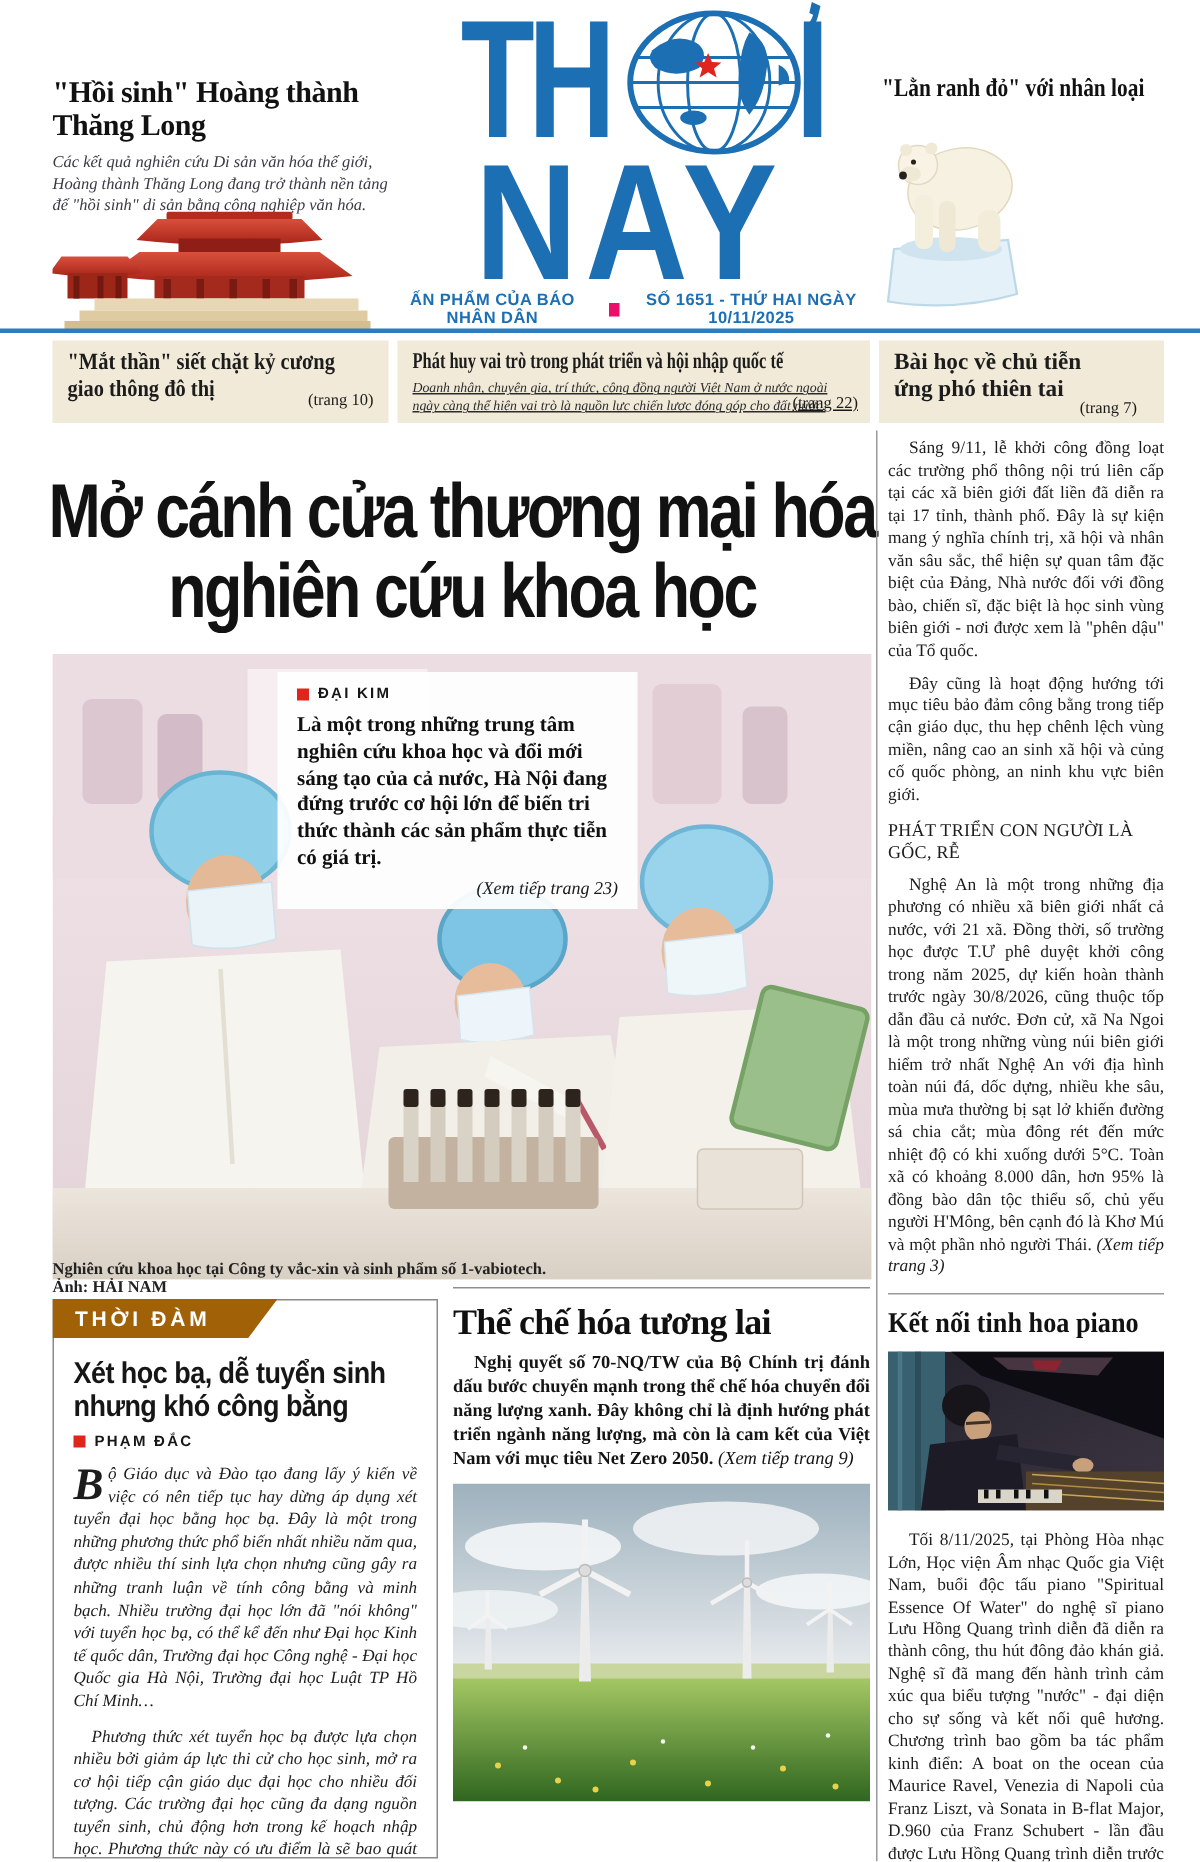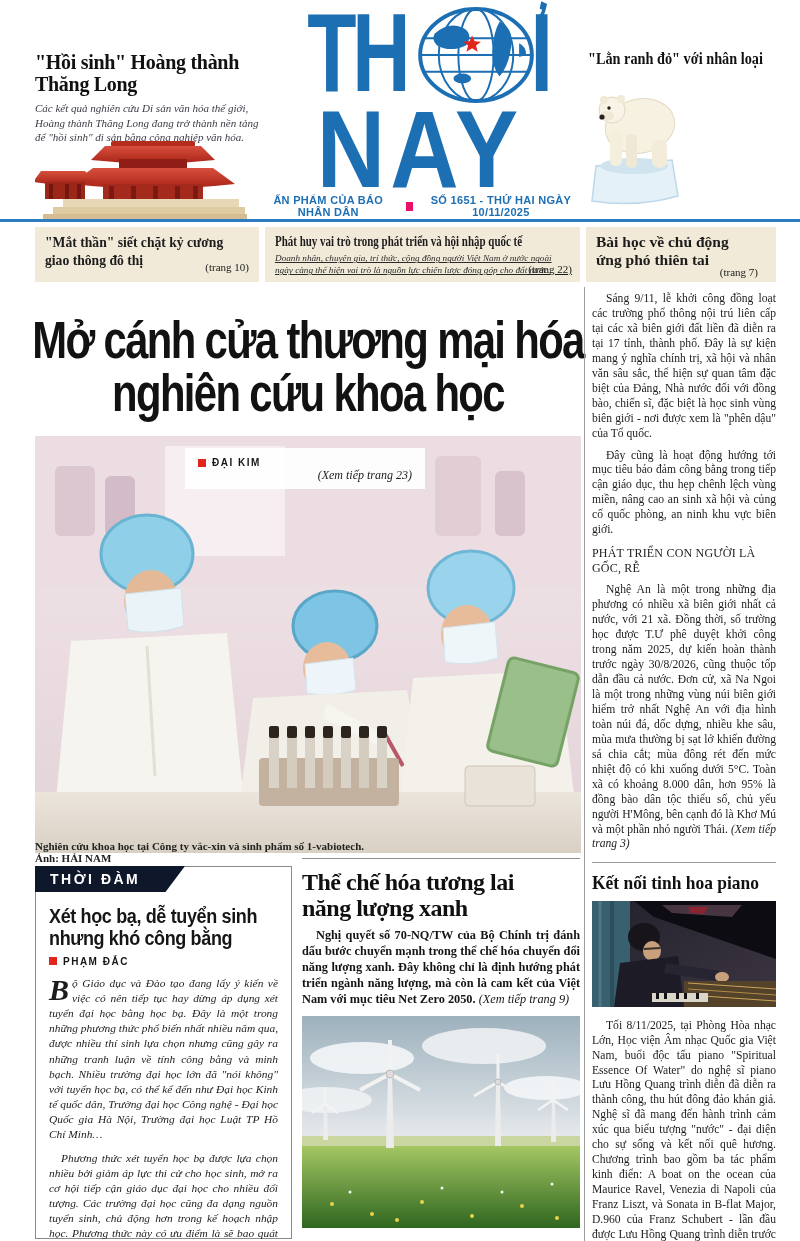--- a/index.html
+++ b/index.html
@@ -61,21 +61,21 @@
   .rc{position:absolute;left:592px;top:285px;width:184px;}
   .rc h2{margin:0;font:bold 19px/1.12 "Liberation Serif",serif;color:#111;}
   .rc h2 div{white-space:nowrap;transform:scaleX(0.92);transform-origin:left top;}
   .rc p{margin:7px 0 0;font:11.6px/1.29 "Liberation Serif",serif;text-align:justify;text-indent:14px;color:#1c1c1c;}
   .rc .subhead{margin:8px 0 0;font:12px/1.25 "Liberation Serif",serif;letter-spacing:0.2px;text-indent:0;text-align:left;}
   .it{font-style:italic;}
   .rc hr{border:none;border-top:1px solid #9a9a9a;margin:10px 0 9px;}
   .piano-photo{width:184px;height:106px;margin:7px 0 1px;}
   
   .td-box{position:absolute;left:35px;top:866px;width:257px;height:373px;border:1px solid #8a8a8a;box-sizing:border-box;background:#fff;}
-  .td-label{position:absolute;left:-1px;top:-1px;height:26px;width:150px;background:#0f172a;color:#fff;
+  .td-label{position:absolute;left:-1px;top:-1px;height:26px;width:150px;background:#a16207;color:#fff;
             font:bold 14px/26px "Liberation Sans",sans-serif;letter-spacing:2.5px;padding-left:15px;box-sizing:border-box;
             clip-path:polygon(0 0,100% 0,87% 100%,0 100%);}
   .td-box h2{margin:38px 0 6px 13px;font:bold 20px/1.12 "Liberation Sans",sans-serif;letter-spacing:-0.4px;color:#161616;}
   .td-box h2 div{white-space:nowrap;transform:scaleX(0.9);transform-origin:left top;width:260px;}
   .td-byline{margin-left:13px;}
   .td-body{margin:9px 13px 0;font:italic 11.4px/1.33 "Liberation Serif",serif;text-align:justify;color:#1c1c1c;}
   .td-body .p2{margin-top:8px;text-indent:12px;}
   .dropcap{float:left;font:italic bold 30px/0.82 "Liberation Serif",serif;margin:2px 3px 0 0;}
   
   .cb{position:absolute;left:302px;top:858px;width:278px;}
@@ -180,21 +180,21 @@
       </h3>
     <span class="ref">(trang 10)</span>
   </section>
   <section class="strip s2">
     <h3>Phát huy vai trò trong phát triển và hội nhập quốc tế</h3>
     <p class="sub">Doanh nhân, chuyên gia, trí thức, cộng đồng người Việt Nam ở nước ngoài ngày càng thể hiện vai trò là nguồn lực chiến lược đóng góp cho đất nước.</p>
     <span class="ref">(trang 22)</span>
   </section>
   <section class="strip s3">
     <h3>
-        <div>Bài học về chủ động</div>
+        <div>Bài học về chủ tiễn</div>
         <div>ứng phó thiên tai</div>
       </h3>
     <span class="ref">(trang 7)</span>
   </section>
 
   <h1 class="headline">
     <div>Mở cánh cửa thương mại hóa</div>
     <div>nghiên cứu khoa học</div>
   </h1>
 
@@ -255,20 +255,21 @@
         <rect x="342" y="296" width="10" height="56" fill="#d9d2c6"></rect>
           <rect x="342" y="290" width="10" height="12" rx="2" fill="#2e241e"></rect>
       </g>
       <rect x="430" y="330" width="70" height="40" rx="4" fill="#e8e2d8" stroke="#cfc6b8"></rect>
     </svg>
     <div class="overlay">
       <div class="byline">
         <span class="sq-red"></span>
         <span>ĐẠI KIM</span>
       </div>
+      <p>Là một trong những trung tâm nghiên cứu khoa học và đổi mới sáng tạo của cả nước, Hà Nội đang đứng trước cơ hội lớn để biến tri thức thành các sản phẩm thực tiễn có giá trị.</p>
       <div class="cont">(Xem tiếp trang 23)</div>
     </div>
   </div>
 
   <div class="caption-row">
     <span>Nghiên cứu khoa học tại Công ty vắc-xin và sinh phẩm số 1-vabiotech.</span>
     <span>Ảnh: HẢI NAM</span>
   </div>
 
   <div class="vline"></div>
@@ -330,21 +331,20 @@
     <div class="td-body">
       <p style="margin:0;"><span class="dropcap">B</span><span>ộ Giáo dục và Đào tạo đang lấy ý kiến về việc có nên tiếp tục hay dừng áp dụng xét tuyển đại học bằng học bạ. Đây là một trong những phương thức phổ biến nhất nhiều năm qua, được nhiều thí sinh lựa chọn nhưng cũng gây ra những tranh luận về tính công bằng và minh bạch. Nhiều trường đại học lớn đã "nói không" với tuyển học bạ, có thể kể đến như Đại học Kinh tế quốc dân, Trường đại học Công nghệ - Đại học Quốc gia Hà Nội, Trường đại học Luật TP Hồ Chí Minh…</span></p>
       <p class="p2"><span>Phương thức xét tuyển học bạ được lựa chọn nhiều bởi giảm áp lực thi cử cho học sinh, mở ra cơ hội tiếp cận giáo dục đại học cho nhiều đối tượng. Các trường đại học cũng đa dạng nguồn tuyển sinh, chủ động hơn trong kế hoạch nhập học. Phương thức này có ưu điểm là sẽ bao quát được năng lực học của các thí sinh trong một thời gian dài, nhưng để có kết quả thực chất cần phải đạt được</span> </p>
     </div>
   </section>
 
   <section class="cb">
     <div class="cb-rule"></div>
     <h2>
         <div>Thể chế hóa tương lai</div>
-        <div>năng lượng xanh</div>
       </h2>
     <p class="lede"><span>Nghị quyết số 70-NQ/TW của Bộ Chính trị đánh dấu bước chuyển mạnh trong thể chế hóa chuyển đổi năng lượng xanh. Đây không chỉ là định hướng phát triển ngành năng lượng, mà còn là cam kết của Việt Nam với mục tiêu Net Zero 2050.</span> <span class="it">(Xem tiếp trang 9)</span></p>
     <svg class="windfarm" viewBox="0 0 278 212">
       <defs>
         <linearGradient id="sky" x1="0" y1="0" x2="0" y2="1">
             <stop offset="0" stop-color="#9db1bd"></stop>
             <stop offset="1" stop-color="#eceef0"></stop>
           </linearGradient>
         <linearGradient id="grass" x1="0" y1="0" x2="0" y2="1">
             <stop offset="0" stop-color="#a4c763"></stop>

